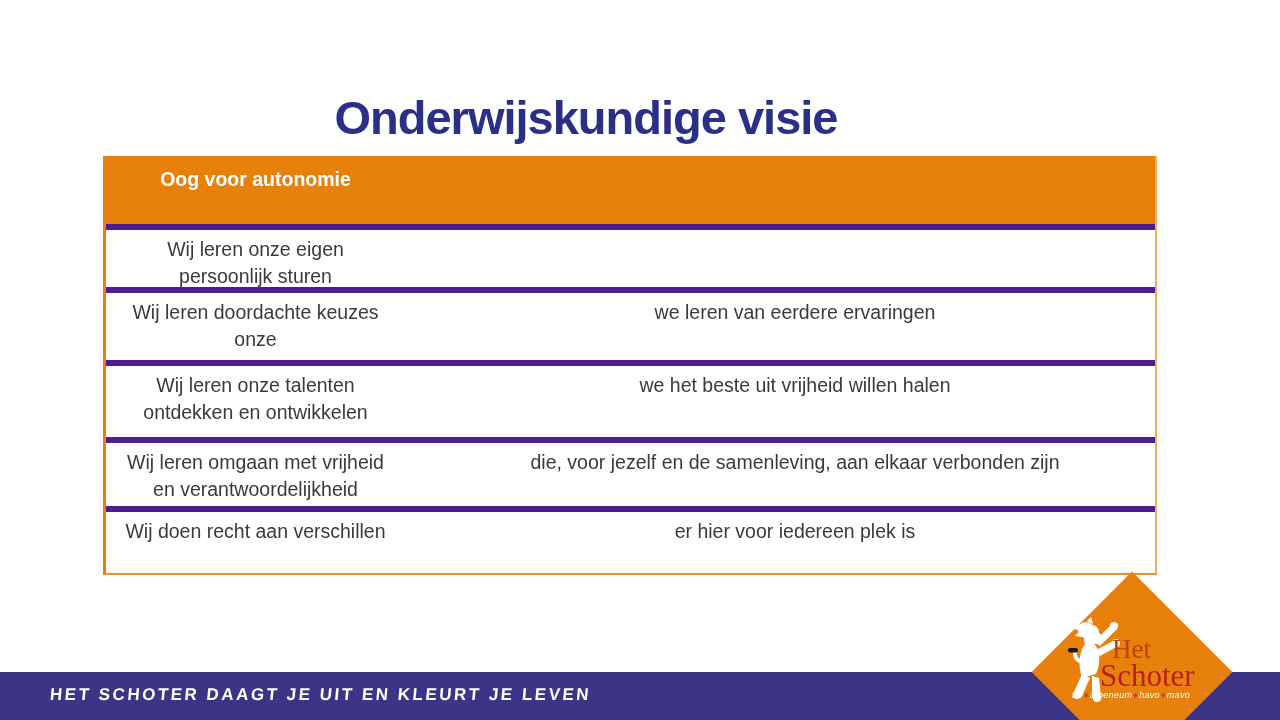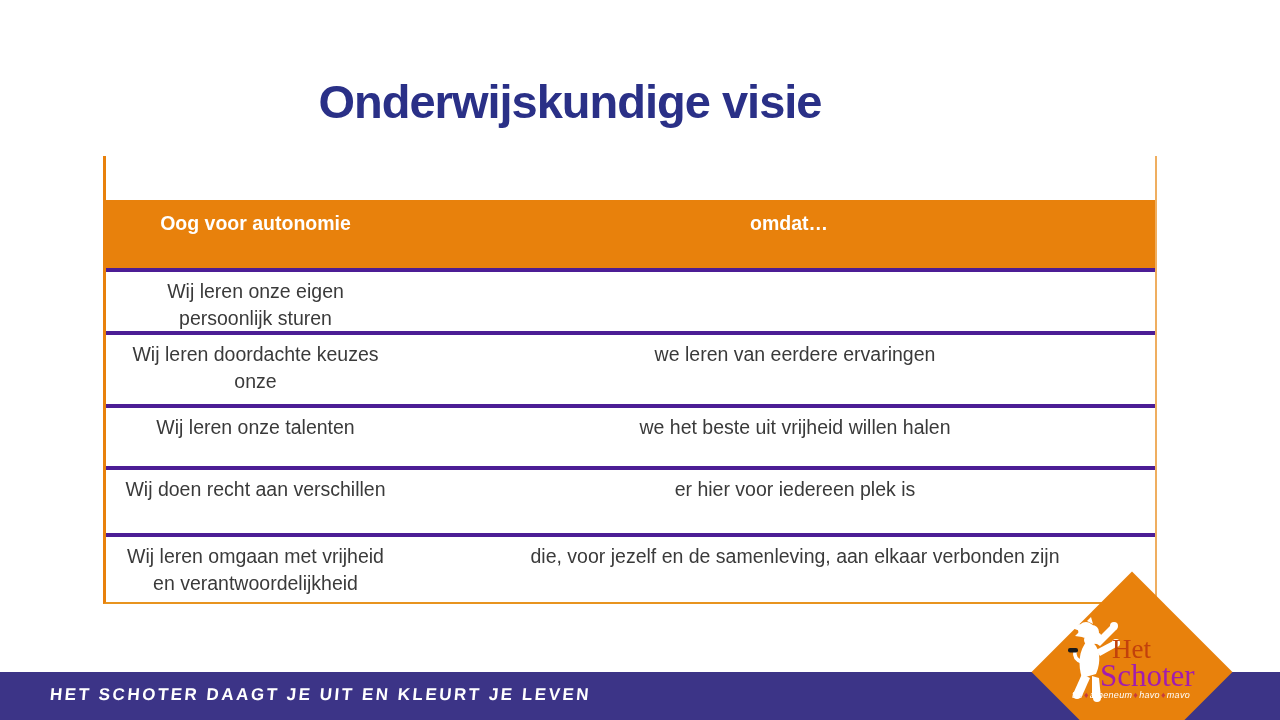--- a/index.html
+++ b/index.html
@@ -10,21 +10,21 @@
     overflow:hidden;
     font-family:"Liberation Sans",sans-serif;
   }
 
   
   .slide-title{
     position:absolute;left:0;top:74px;width:1140px;
     text-align:center;
     font-size:47px;font-weight:700;letter-spacing:-1px;
     color:#2A3087;
-    margin:0;
+    margin:16px;
   }
 
   
   .vision-table{
     position:absolute;left:103px;top:156px;width:1054px;
     border-left:3px solid #E8810C;
     border-right:2px solid #EFAE60;
     border-bottom:2px solid #E8941F;
     box-sizing:border-box;
     background:#ffffff;
@@ -32,27 +32,26 @@
   .t-row{
     display:grid;
     grid-template-columns:317px 1fr;
     box-sizing:border-box;
     overflow:hidden;
   }
   .t-row.header{
     background:#E8810C;
     height:68px;
     color:#ffffff;
-    margin-top:44px;
   }
   .t-row.header .cell{font-weight:700;padding-top:10px;}
-  .t-row.body{border-top:4px solid #4c1d95;gap:12px;}
+  .t-row.body{border-top:6px solid #4c1d95;gap:12px;}
   .t-row.r1{height:63px;}
   .t-row.r2{height:73px;}
-  .t-row.r3{height:62px;}
+  .t-row.r3{height:77px;}
   .t-row.r4{height:67px;}
   .t-row.r5{height:69px;}
   .cell{
     text-align:center;
     padding-top:6px;
     font-size:19.5px;
     line-height:27px;
     color:#3A3A3A;
     box-sizing:border-box;
   }
@@ -89,79 +88,79 @@
   }
   .lion-svg{position:absolute;left:8px;top:6px;width:54px;height:86px;}
   .logo-het{
     position:absolute;left:52px;top:26px;
     font-family:"Liberation Serif",serif;
     font-size:27px;color:#c2410c;line-height:27px;
   }
   .logo-schoter{
     position:absolute;left:40px;top:50px;
     font-family:"Liberation Serif",serif;
-    font-size:31px;color:#a21caf;line-height:31px;
+    font-size:31px;color:#b91c1c;line-height:31px;
   }
   .logo-tracks{
     position:absolute;left:6px;top:80px;width:130px;
     text-align:center;
     font-size:9px;color:#ffffff;
     white-space:nowrap;
     letter-spacing:0.3px;
     font-style:italic;
   }
   .logo-tracks .sep{color:#C63D3D;font-size:9px;padding:0 1px;}
 </style>
 </head>
 <body>
 
 <h1 class="slide-title">Onderwijskundige visie</h1>
 
 <div class="vision-table">
   <div class="t-row header">
     <div class="cell left">Oog voor autonomie</div>
-    <div class="cell right">omdat…</div>
   </div>
 
   <div class="t-row body r1">
     <div class="cell left">
       <div>Wij leren onze eigen</div>
       <div>persoonlijk sturen</div>
     </div>
   </div>
 
   <div class="t-row body r2">
     <div class="cell left">
       <div>Wij leren doordachte keuzes</div>
       <div>onze</div>
     </div>
     <div class="cell right">we leren van eerdere ervaringen</div>
   </div>
 
   <div class="t-row body r3">
     <div class="cell left">
       <div>Wij leren onze talenten</div>
+      <div>ontdekken en ontwikkelen</div>
     </div>
     <div class="cell right">we het beste uit vrijheid willen halen</div>
+  </div>
+
+  <div class="t-row body r5">
+    <div class="cell left">
+      <div>Wij leren omgaan met vrijheid</div>
+      <div>en verantwoordelijkheid</div>
+    </div>
+    <div class="cell right">die, voor jezelf en de samenleving, aan elkaar verbonden zijn</div>
   </div>
 
   <div class="t-row body r4">
     <div class="cell left">
       <div>Wij doen recht aan verschillen</div>
       <div></div>
     </div>
     <div class="cell right">er hier voor iedereen plek is</div>
-  </div>
-
-  <div class="t-row body r5">
-    <div class="cell left">
-      <div>Wij leren omgaan met vrijheid</div>
-      <div>en verantwoordelijkheid</div>
-    </div>
-    <div class="cell right">die, voor jezelf en de samenleving, aan elkaar verbonden zijn</div>
   </div>
 </div>
 
 <div class="footer-bar">
   <div class="footer-tagline">HET SCHOTER DAAGT JE UIT EN KLEURT JE LEVEN</div>
 </div>
 
 <div class="logo">
   <div class="logo-diamond"></div>
   <div class="logo-content">

